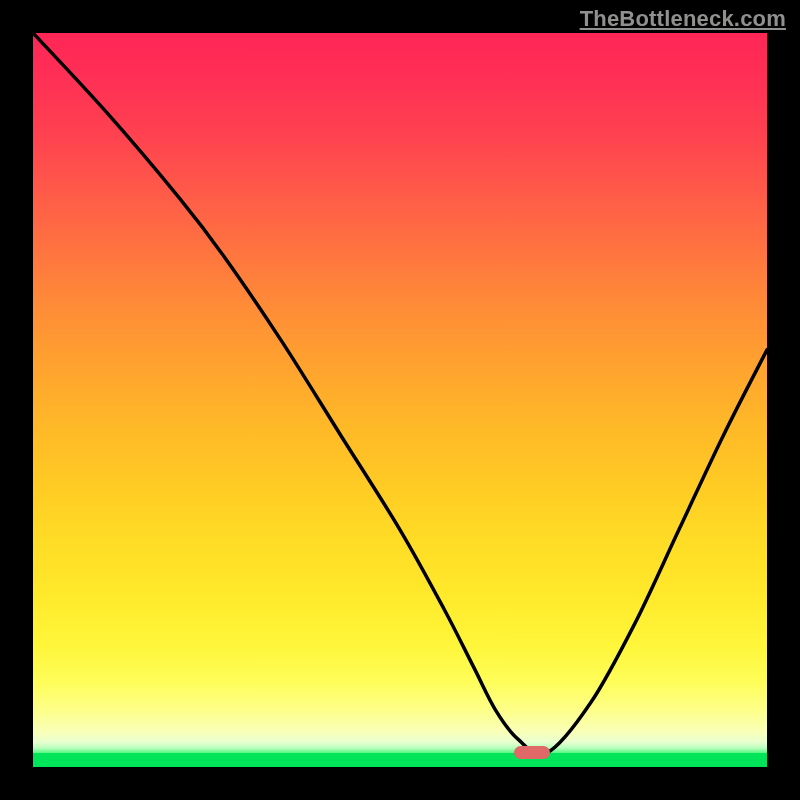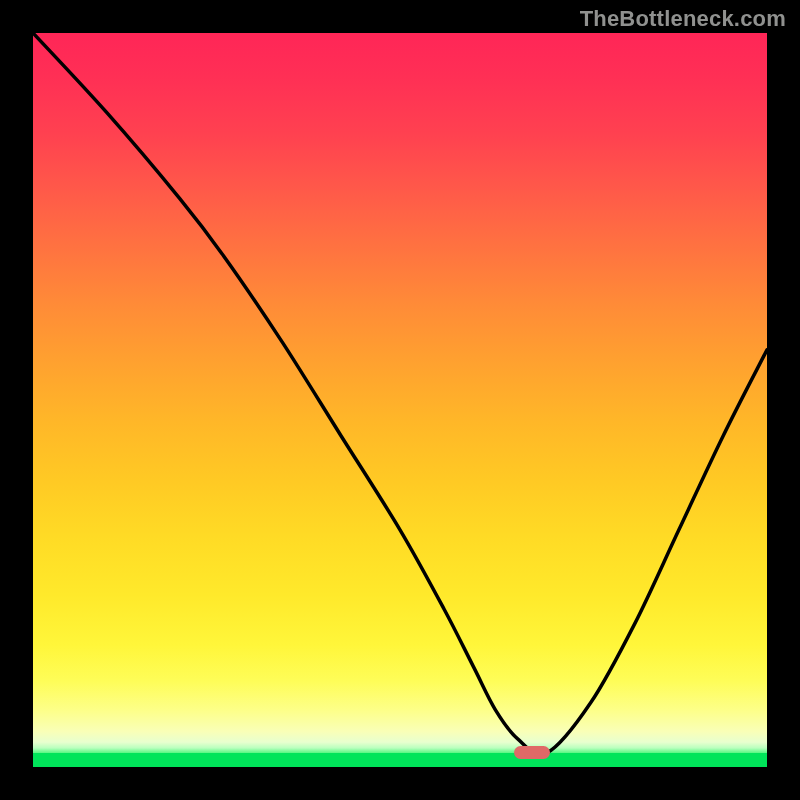--- a/index.html
+++ b/index.html
@@ -20,20 +20,21 @@
   }
   .watermark {
     position: absolute;
     top: 6px;
     right: 14px;
     font-family: Arial, Helvetica, sans-serif;
     font-size: 22px;
     font-weight: 600;
     color: #90918f;
     letter-spacing: 0.2px;
+    text-decoration: underline;
   }
   .plot {
     position: absolute;
     left: 33px;
     top: 33px;
     width: 734px;
     height: 734px;
     overflow: hidden;
   }
   .grad {

